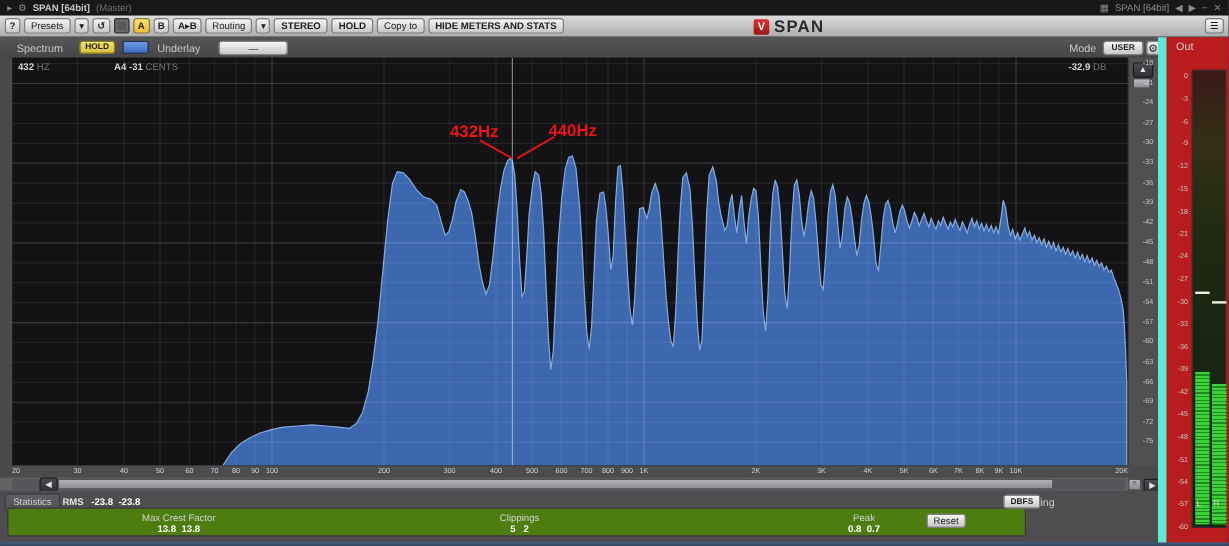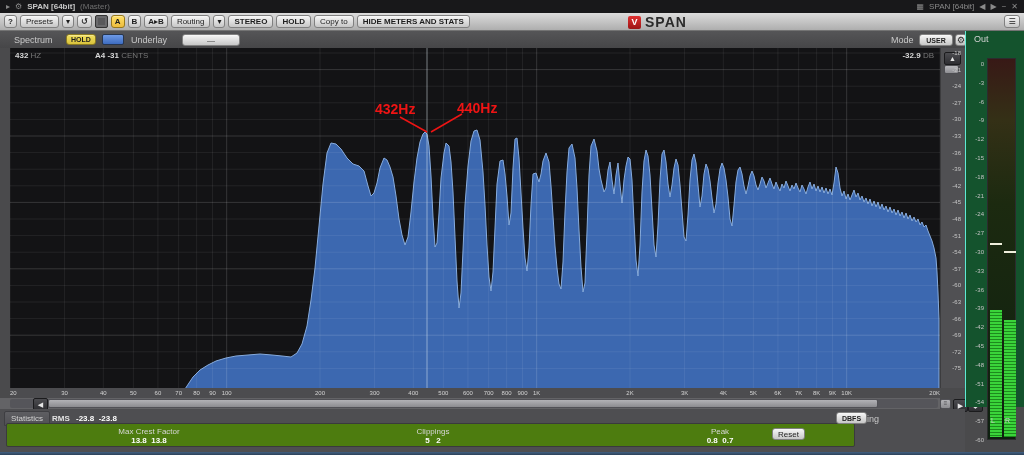--- a/index.html
+++ b/index.html
@@ -47,21 +47,21 @@
   #underlay-lbl{position:absolute;left:131px;top:4px;}
   #underlay-btn{position:absolute;left:182px;top:3px;width:58px;height:12px;font-size:8px;color:#3a3a3a;}
   #mode-lbl{position:absolute;left:891px;top:4px;}
   #mode-btn{position:absolute;left:919px;top:3px;width:34px;height:12px;font-size:7px;}
   #mode-gear{position:absolute;left:955px;top:3px;width:12px;height:12px;font-size:9px;
              color:#2a2a2a;background:linear-gradient(#eee,#c2c2c2);border:1px solid #808080;
              border-radius:3px;display:flex;align-items:center;justify-content:center;box-sizing:border-box;}
   
   #plot{position:absolute;left:10px;top:48px;width:930px;height:340px;background:#131315;overflow:hidden;}
   #plot svg{position:absolute;left:0;top:0;}
-  #readout{position:absolute;left:0;top:3px;width:930px;height:12px;font-size:8px;color:#777;padding-left:12px;}
+  #readout{position:absolute;left:0;top:3px;width:930px;height:12px;font-size:8px;color:#777;}
   #readout b{color:#d8d8d8;font-weight:bold;}
   #ro-freq{position:absolute;left:5px;}
   #ro-note{position:absolute;left:85px;}
   #ro-db{position:absolute;right:18px;margin-left:28px;}
   .annot{position:absolute;color:#ee1414;font-size:14px;font-weight:bold;white-space:nowrap;}
   
   #db-strip{position:absolute;left:940px;top:48px;width:25px;height:340px;background:#505053;
             border-left:1px solid #3c3c3e;box-sizing:border-box;}
   .db-lab{position:absolute;right:4px;font-size:6px;color:#c6c6c6;line-height:6px;}
   #db-up{position:absolute;left:3px;top:4px;width:15px;height:11px;}
@@ -99,22 +99,22 @@
         border:1px solid #3a3a3d;border-radius:2px;box-sizing:border-box;}
   #corr-title{position:absolute;left:4px;top:3px;font-size:8px;color:#cfcfcf;}
   #corr-ch{position:absolute;left:78px;top:3px;font-size:8px;color:#fff;font-weight:bold;}
   #corr-val{position:absolute;left:92px;top:3px;font-size:8px;color:#fff;font-weight:bold;}
   #corr-bar{position:absolute;left:6px;top:17px;width:94px;height:9px;border:1px solid #2c2c20;
             background:linear-gradient(90deg,#2c2a16,#1d1d12);box-sizing:border-box;}
   #corr-ind{position:absolute;top:1px;width:14px;height:5px;background:#d8d822;box-shadow:0 0 2px #aa0;}
   #corr-scale{position:absolute;left:6px;top:29px;width:94px;height:8px;}
   .corr-lab{position:absolute;font-size:6px;color:#c2c2c2;transform:translateX(-50%);white-space:nowrap;}
   
-  #meter{position:absolute;left:965px;top:31px;width:59px;height:376px;background:#14532d;
-         border-left:1px solid #5eead4;box-sizing:border-box;}
+  #meter{position:absolute;left:965px;top:31px;width:59px;height:424px;background:#b91c1c;
+         border-left:7px solid #5eead4;box-sizing:border-box;}
   #out-lbl{position:absolute;left:8px;top:3px;font-size:9px;color:#d2d2d2;}
   #meter-scale{position:absolute;left:0;top:27px;width:20px;height:390px;}
   .mt-lab{position:absolute;right:2px;font-size:6px;color:#c4c4c4;line-height:6px;}
   #meter-well{position:absolute;left:21px;top:27px;width:29px;height:382px;background:
       linear-gradient(180deg,#381916 0%,#343016 16%,#1c2a10 38%,#0e2010 100%);
       border:1px solid #2c2c2e;box-sizing:border-box;}
   .mbar{position:absolute;width:12px;bottom:2px;
         background:repeating-linear-gradient(180deg,#3ad43a 0px,#3ad43a 2px,#1d8a1d 2px,#1d8a1d 3px);}
   .mpeak{position:absolute;width:12px;height:2px;background:#efefdc;}
   .mch{position:absolute;top:386px;font-size:7px;color:#cfcfcf;}

